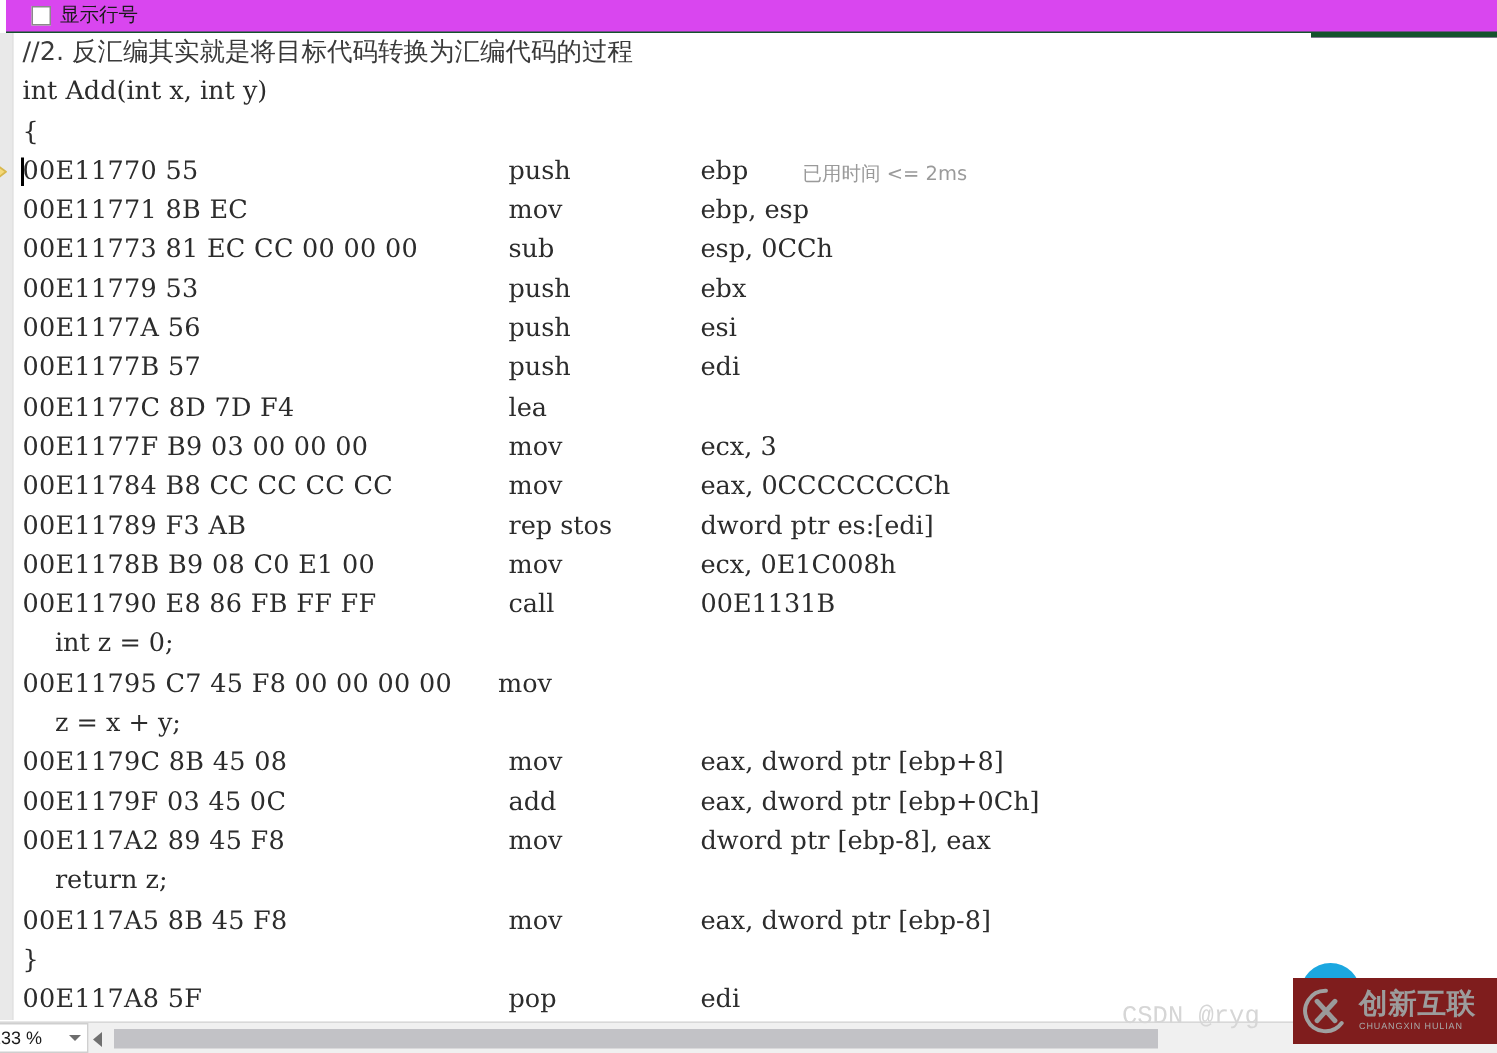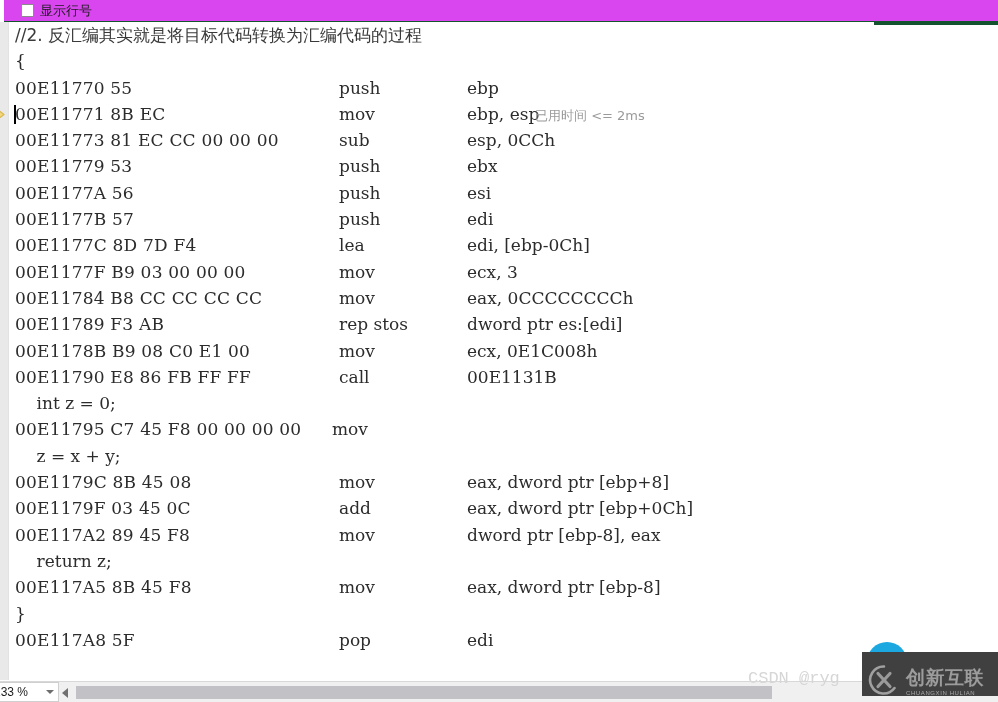--- a/index.html
+++ b/index.html
@@ -238,24 +238,24 @@
     width: 46px;
     height: 28px;
     z-index: 21;
   }
   #logo-box {
     position: absolute;
     left: 862px;
     top: 652px;
     width: 136px;
     height: 44px;
-    background: #404040;
+    background: #7f1d1d;
     z-index: 22;
     display: flex;
-    align-items: flex-end;
+    align-items: center;
     gap: 6px;
     padding-left: 6px;
     box-sizing: border-box;
   }
   #logo-box .logo-mark {
     flex: 0 0 auto;
     width: 32px;
     height: 32px;
   }
   #logo-box .logo-text {
@@ -288,20 +288,21 @@
   <label class="chk-wrap">
     <span class="chkbox"></span>
     <span class="chk-label">显示行号</span>
   </label>
 </div>
 
 <div id="editor">
   <div id="gutter-strip"></div>
   <div id="code">
       <div class="srcline"><span class="txt comment-cn">//2. 反汇编其实就是将目标代码转换为汇编代码的过程</span></div>
+      <div class="srcline"><span class="txt">int Add(int x, int y)</span></div>
       <div class="srcline"><span class="txt">{</span></div>
       <div class="line">
         <span class="addr">00E11770 55</span>
         <span class="mnem">push</span>
         <span class="ops">ebp</span>
       </div>
       <div class="line">
         <span class="addr">00E11771 8B EC</span>
         <span class="mnem">mov</span>
         <span class="ops">ebp, esp</span>
@@ -322,21 +323,20 @@
         <span class="ops">esi</span>
       </div>
       <div class="line">
         <span class="addr">00E1177B 57</span>
         <span class="mnem">push</span>
         <span class="ops">edi</span>
       </div>
       <div class="line">
         <span class="addr">00E1177C 8D 7D F4</span>
         <span class="mnem">lea</span>
-        <span class="ops">edi, [ebp-0Ch]</span>
       </div>
       <div class="line">
         <span class="addr">00E1177F B9 03 00 00 00</span>
         <span class="mnem">mov</span>
         <span class="ops">ecx, 3</span>
       </div>
       <div class="line">
         <span class="addr">00E11784 B8 CC CC CC CC</span>
         <span class="mnem">mov</span>
         <span class="ops">eax, 0CCCCCCCCh</span>

